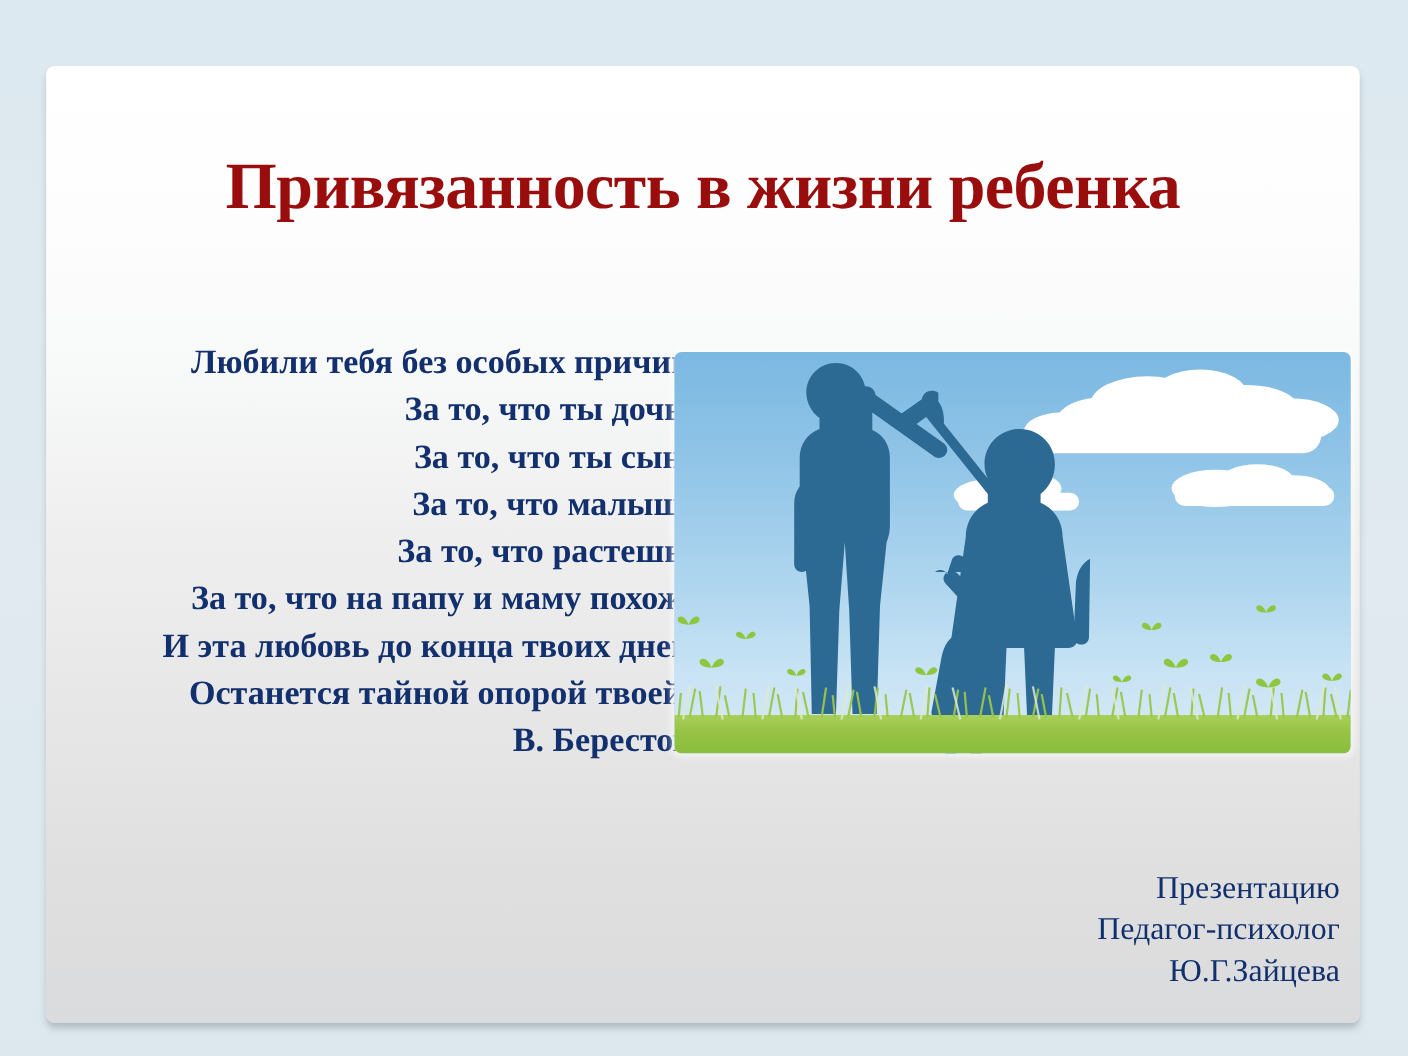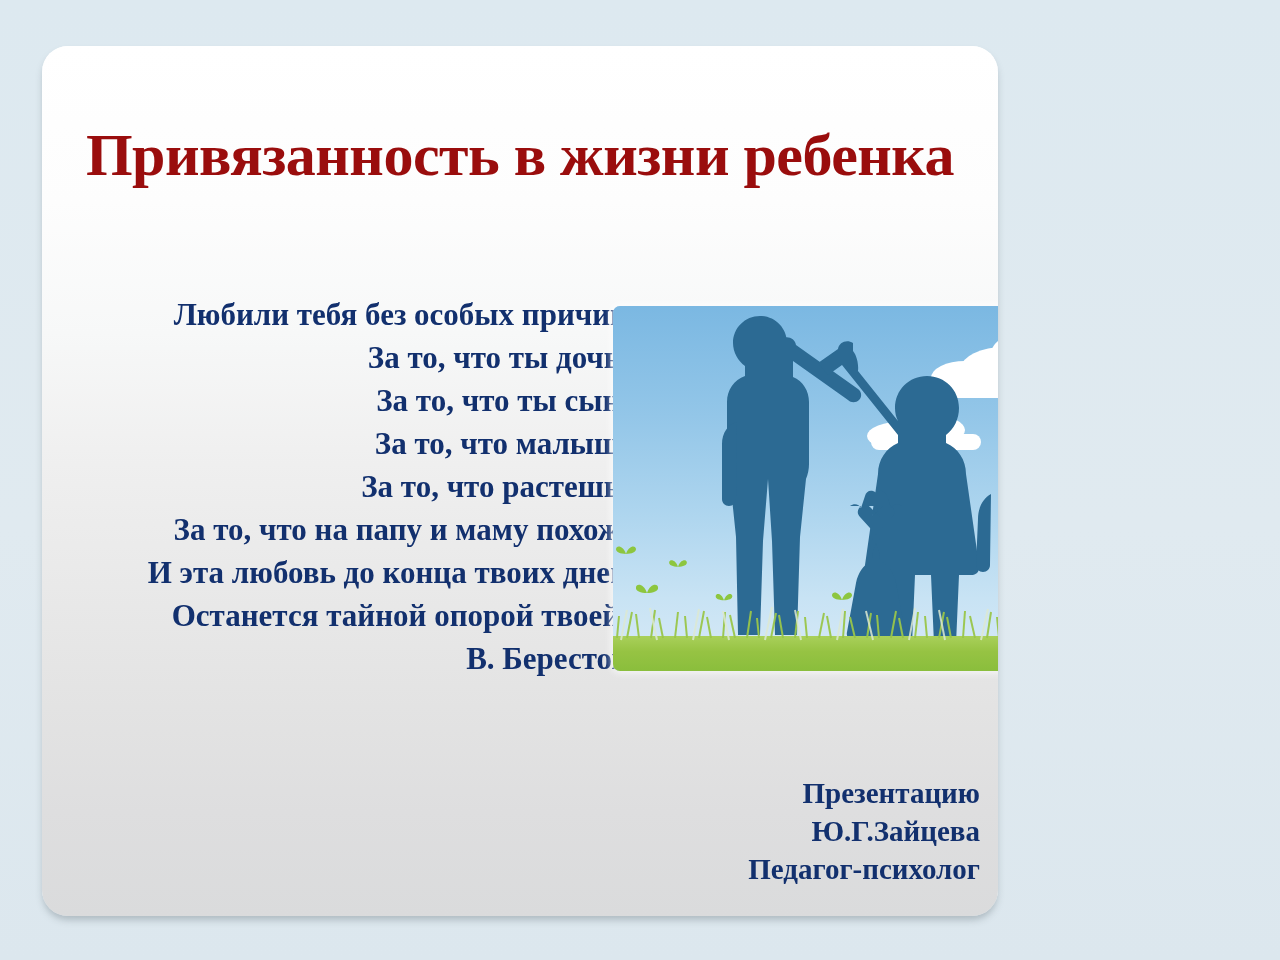--- a/index.html
+++ b/index.html
@@ -21,24 +21,24 @@
     position: relative;
     width: 1280px;
     height: 960px;
     background: linear-gradient(180deg, #dde9f0 0%, #e0eaf0 55%, #dce7ee 100%);
   }
 
   
   #slide {
     position: absolute;
     left: 42px;
-    top: 46px;
-    width: 956px;
+    top: 60px;
+    width: 1194px;
     height: 870px;
-    border-radius: 26px;
+    border-radius: 8px;
     background: linear-gradient(180deg,
                 #ffffff 0%,
                 #fdfdfd 18%,
                 #f7f8f8 33%,
                 #efefef 48%,
                 #e9e9e9 62%,
                 #e3e3e3 76%,
                 #dededf 88%,
                 #dadbdc 100%);
     box-shadow: 0 5px 7px -1px rgba(120,132,140,0.45),
@@ -80,21 +80,21 @@
   #poem .author { display: block; }
 
   
   #credits {
     position: absolute;
     right: 18px;
     bottom: 28px;
     width: 560px;
     text-align: right;
     font-family: "Liberation Serif", serif;
-    font-weight: bold;
+    font-weight: normal;
     font-size: 29px;
     line-height: 38px;
     color: #12306e;
   }
   #credits .line { display: block; }
 
   
   #illustration {
     position: absolute;
     left: 571px;
@@ -124,22 +124,22 @@
       <span class="line">За то, что малыш,</span>
       <span class="line">За то, что растешь,</span>
       <span class="line">За то, что на папу и маму похож.</span>
       <span class="line wrapline">И эта любовь до конца твоих дней</span>
       <span class="line">Останется тайной опорой твоей.</span>
       <span class="author">В. Берестов</span>
     </div>
 
     <div id="credits">
       <span class="line">Презентацию</span>
+      <span class="line">Педагог-психолог</span>
       <span class="line">Ю.Г.Зайцева</span>
-      <span class="line">Педагог-психолог</span>
     </div>
 
     <div id="illustration" aria-label="Силуэты семьи: отец, ребенок и мать на лугу под голубым небом">
       <svg viewBox="0 0 615 365" preserveAspectRatio="none">
         <defs>
           <linearGradient id="skyGrad" x1="0" y1="0" x2="0" y2="1">
             <stop offset="0%" stop-color="#7BB8E2"></stop>
             <stop offset="30%" stop-color="#93C6E8"></stop>
             <stop offset="58%" stop-color="#AFD6EF"></stop>
             <stop offset="80%" stop-color="#C8E3F4"></stop>

